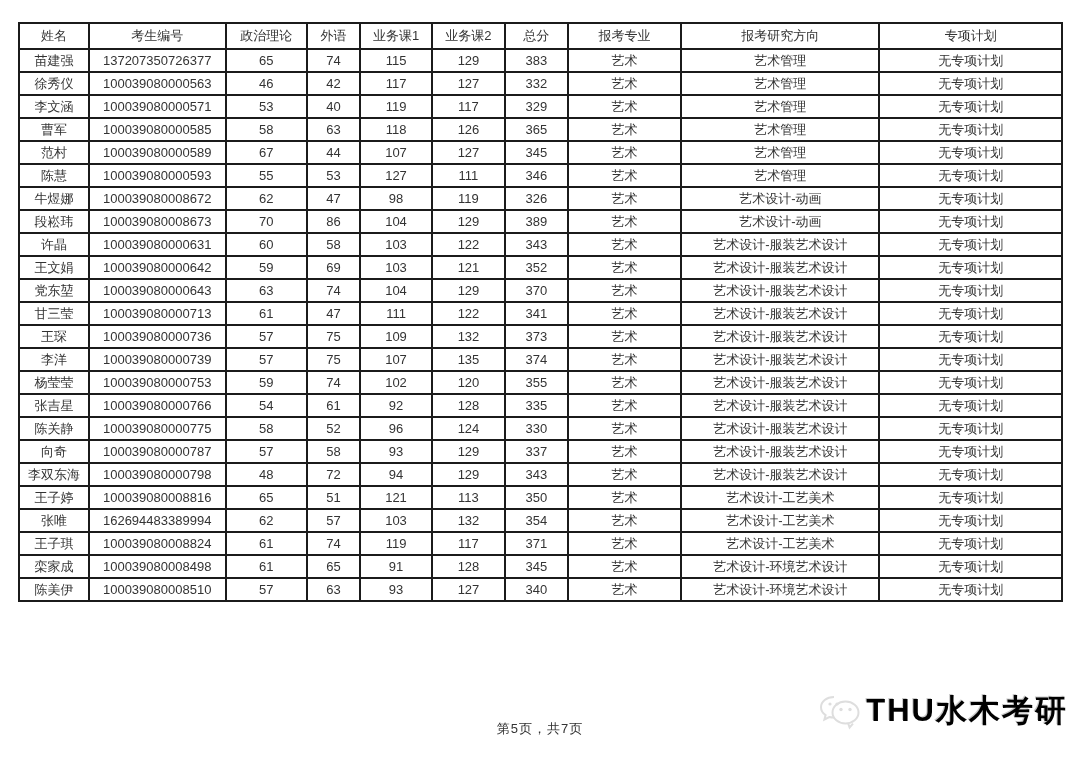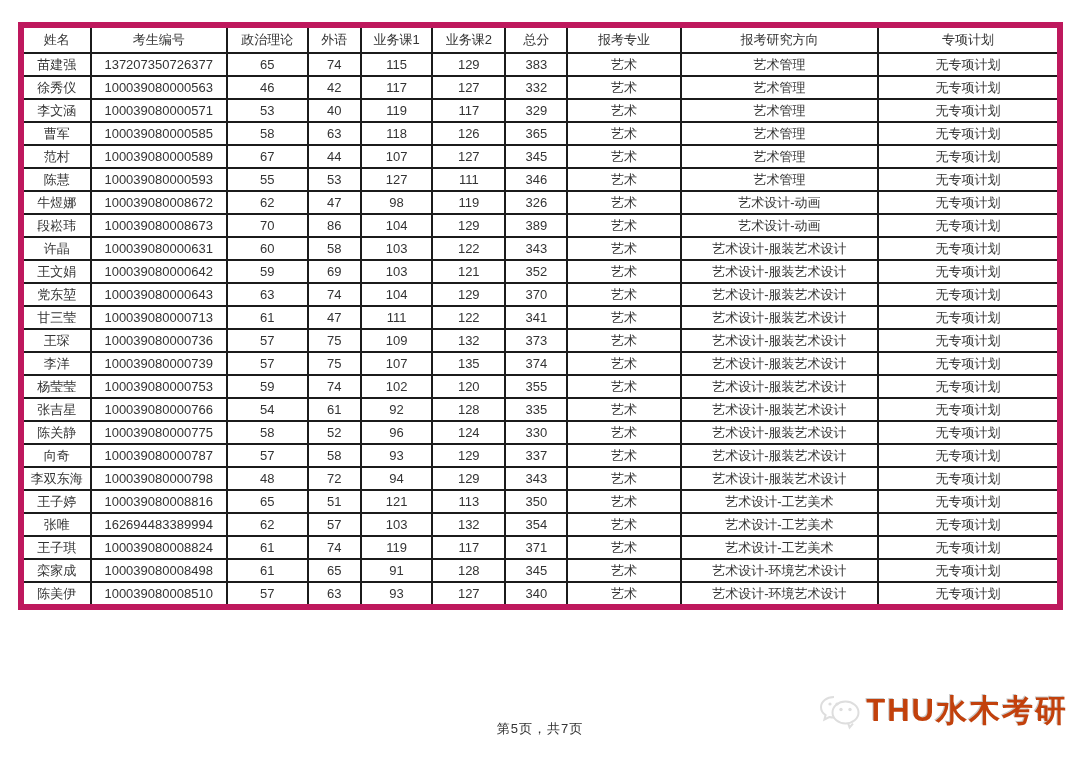--- a/index.html
+++ b/index.html
@@ -15,21 +15,21 @@
     background: #ffffff;
     overflow: hidden;
   }
   table.score-table {
     position: absolute;
     left: 18px;
     top: 22px;
     width: 1045px;
     border-collapse: collapse;
     table-layout: fixed;
-    border: 6px solid #be185d;
+    border: 2px solid #be185d;
   }
   table.score-table th,
   table.score-table td {
     border: 2px solid #1b1b1b;
     text-align: center;
     vertical-align: middle;
     padding: 0 2px;
     color: #333333;
     font-size: 13px;
     font-weight: normal;
@@ -64,21 +64,21 @@
     top: 690px;
     display: flex;
     align-items: center;
     gap: 4px;
     user-select: none;
   }
   .wm-text {
     font-size: 31px;
     font-weight: bold;
     letter-spacing: 2px;
-    color: #c2410c;
+    color: #000000;
     text-shadow: -1px -1px 0 #c9c9c9, 1px 1px 1px #ffffff;
   }
   .wm-icon svg { display: block; }
 </style>
 </head>
 <body>
 
 <div class="page">
 
   <table class="score-table">

